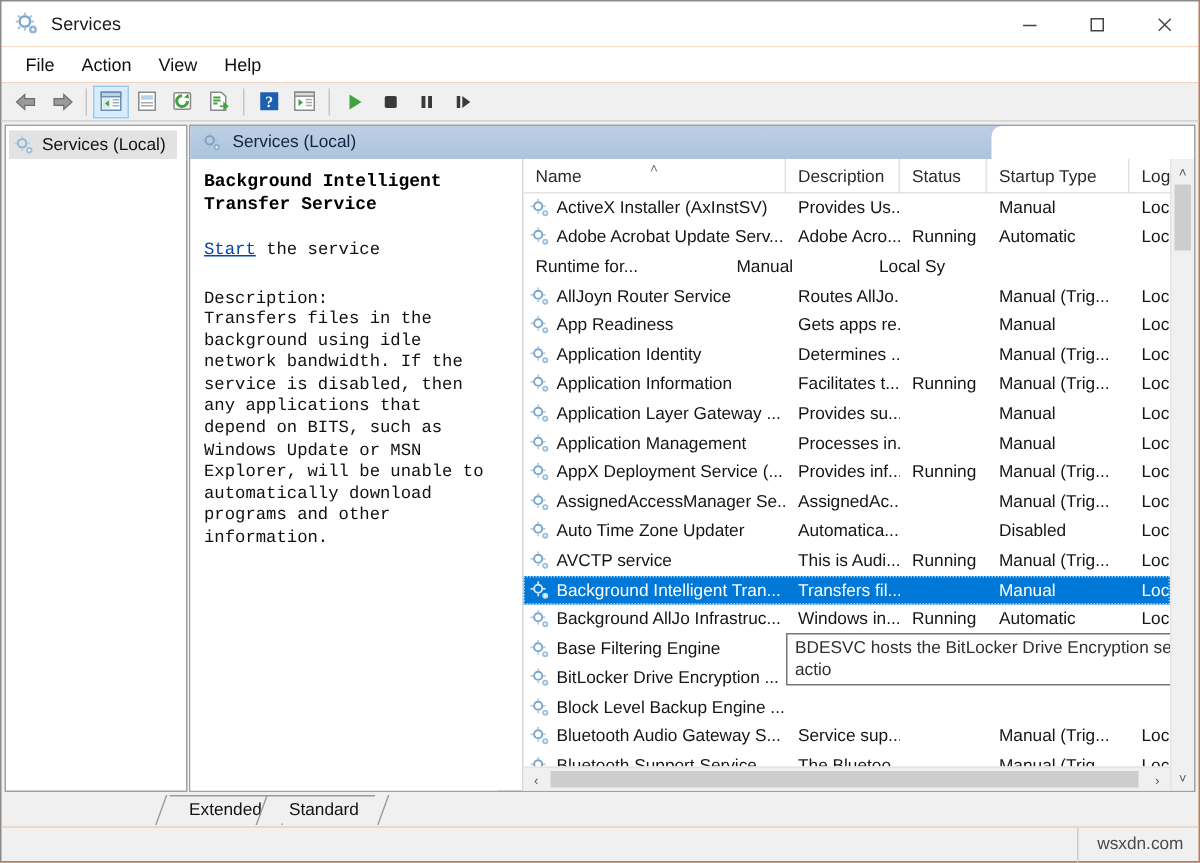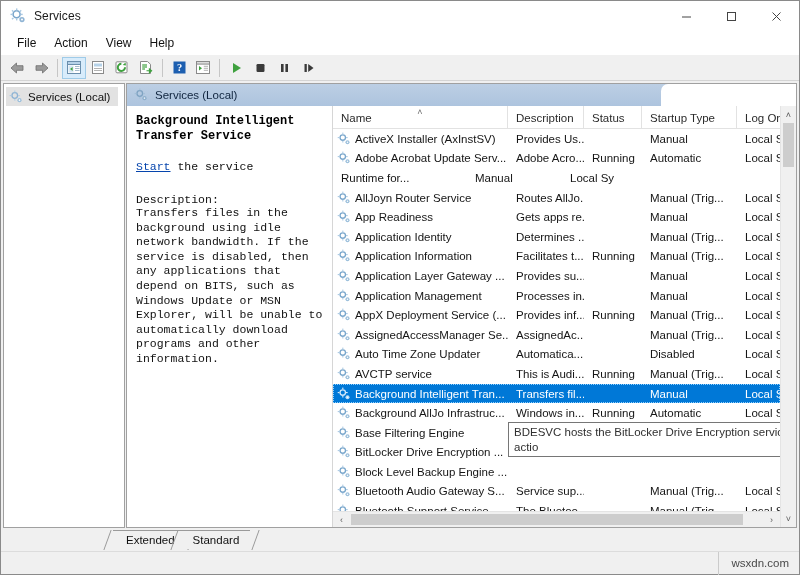--- a/index.html
+++ b/index.html
@@ -201,20 +201,21 @@
   
   .listview {
     flex: 1 1 auto;
     min-width: 0;
     display: flex;
     flex-direction: column;
     background: #fff;
     border-left: 1px solid #d6d6d6;
     position: relative;
     overflow: hidden;
+    margin-left: 16px;
   }
   .lv-head {
     height: 23px;
     flex: 0 0 23px;
     display: flex;
     background: #ffffff;
     border-bottom: 1px solid #e2e2e2;
     position: relative;
     z-index: 3;
   }

